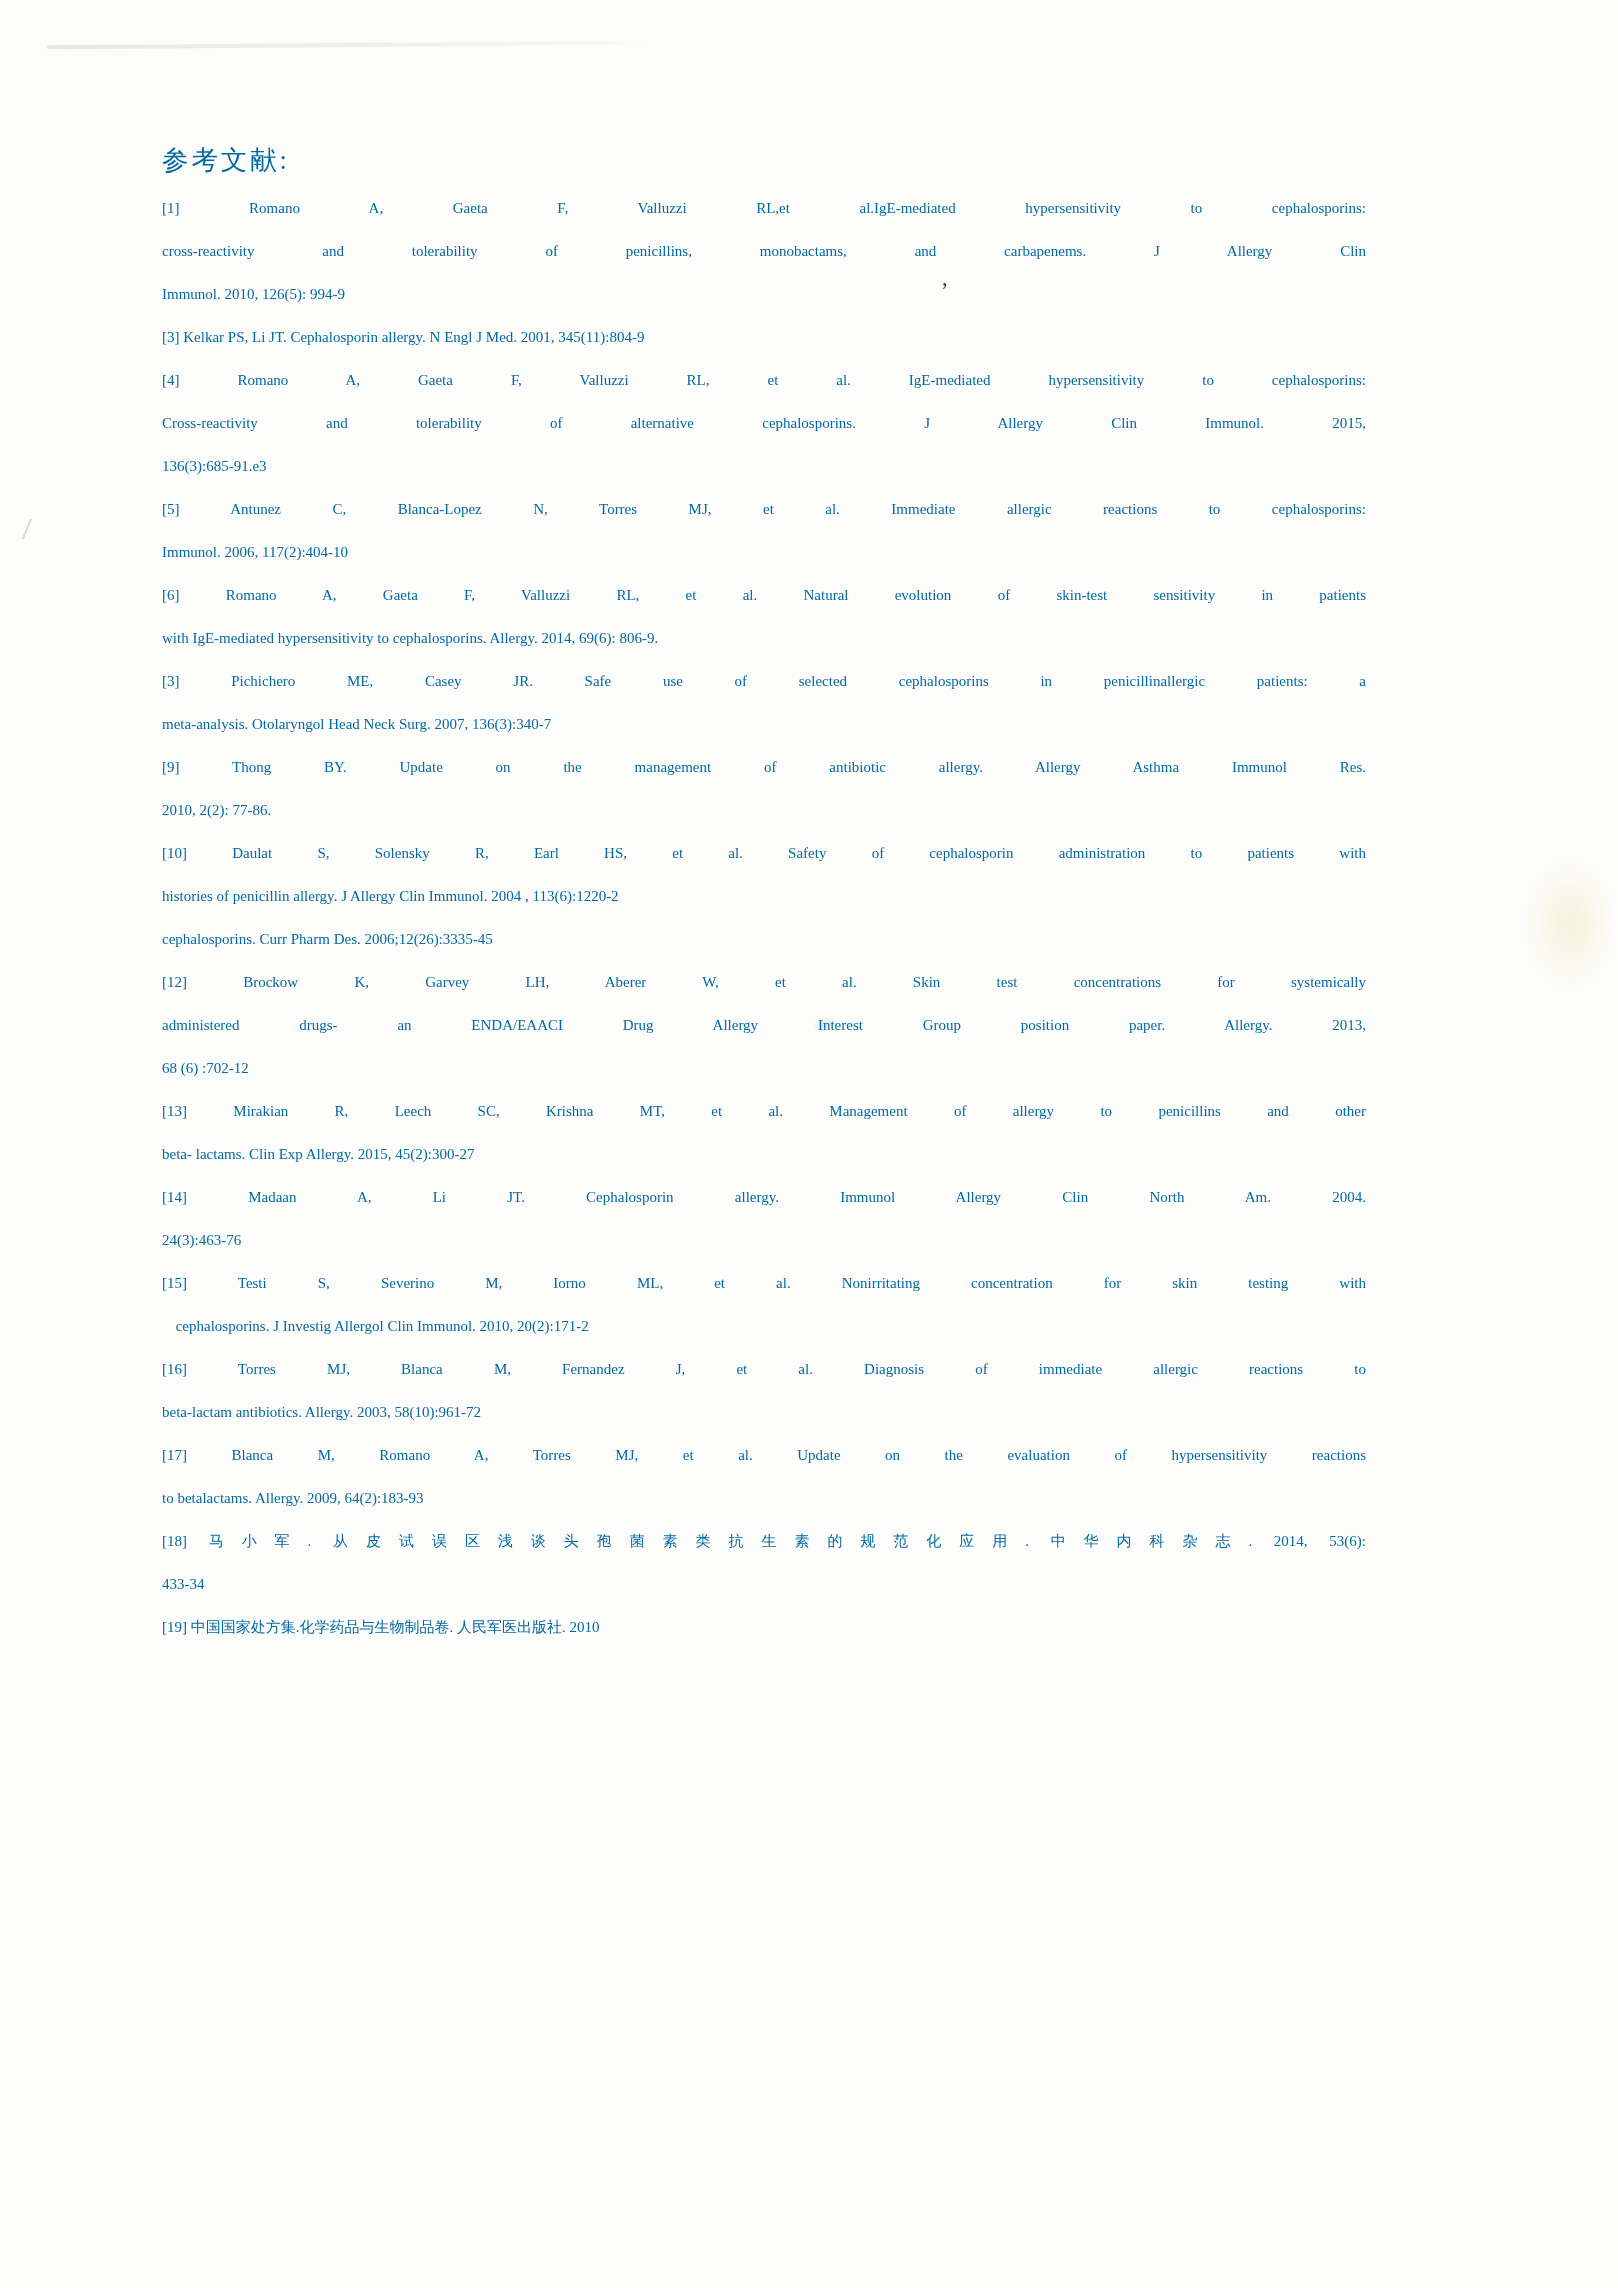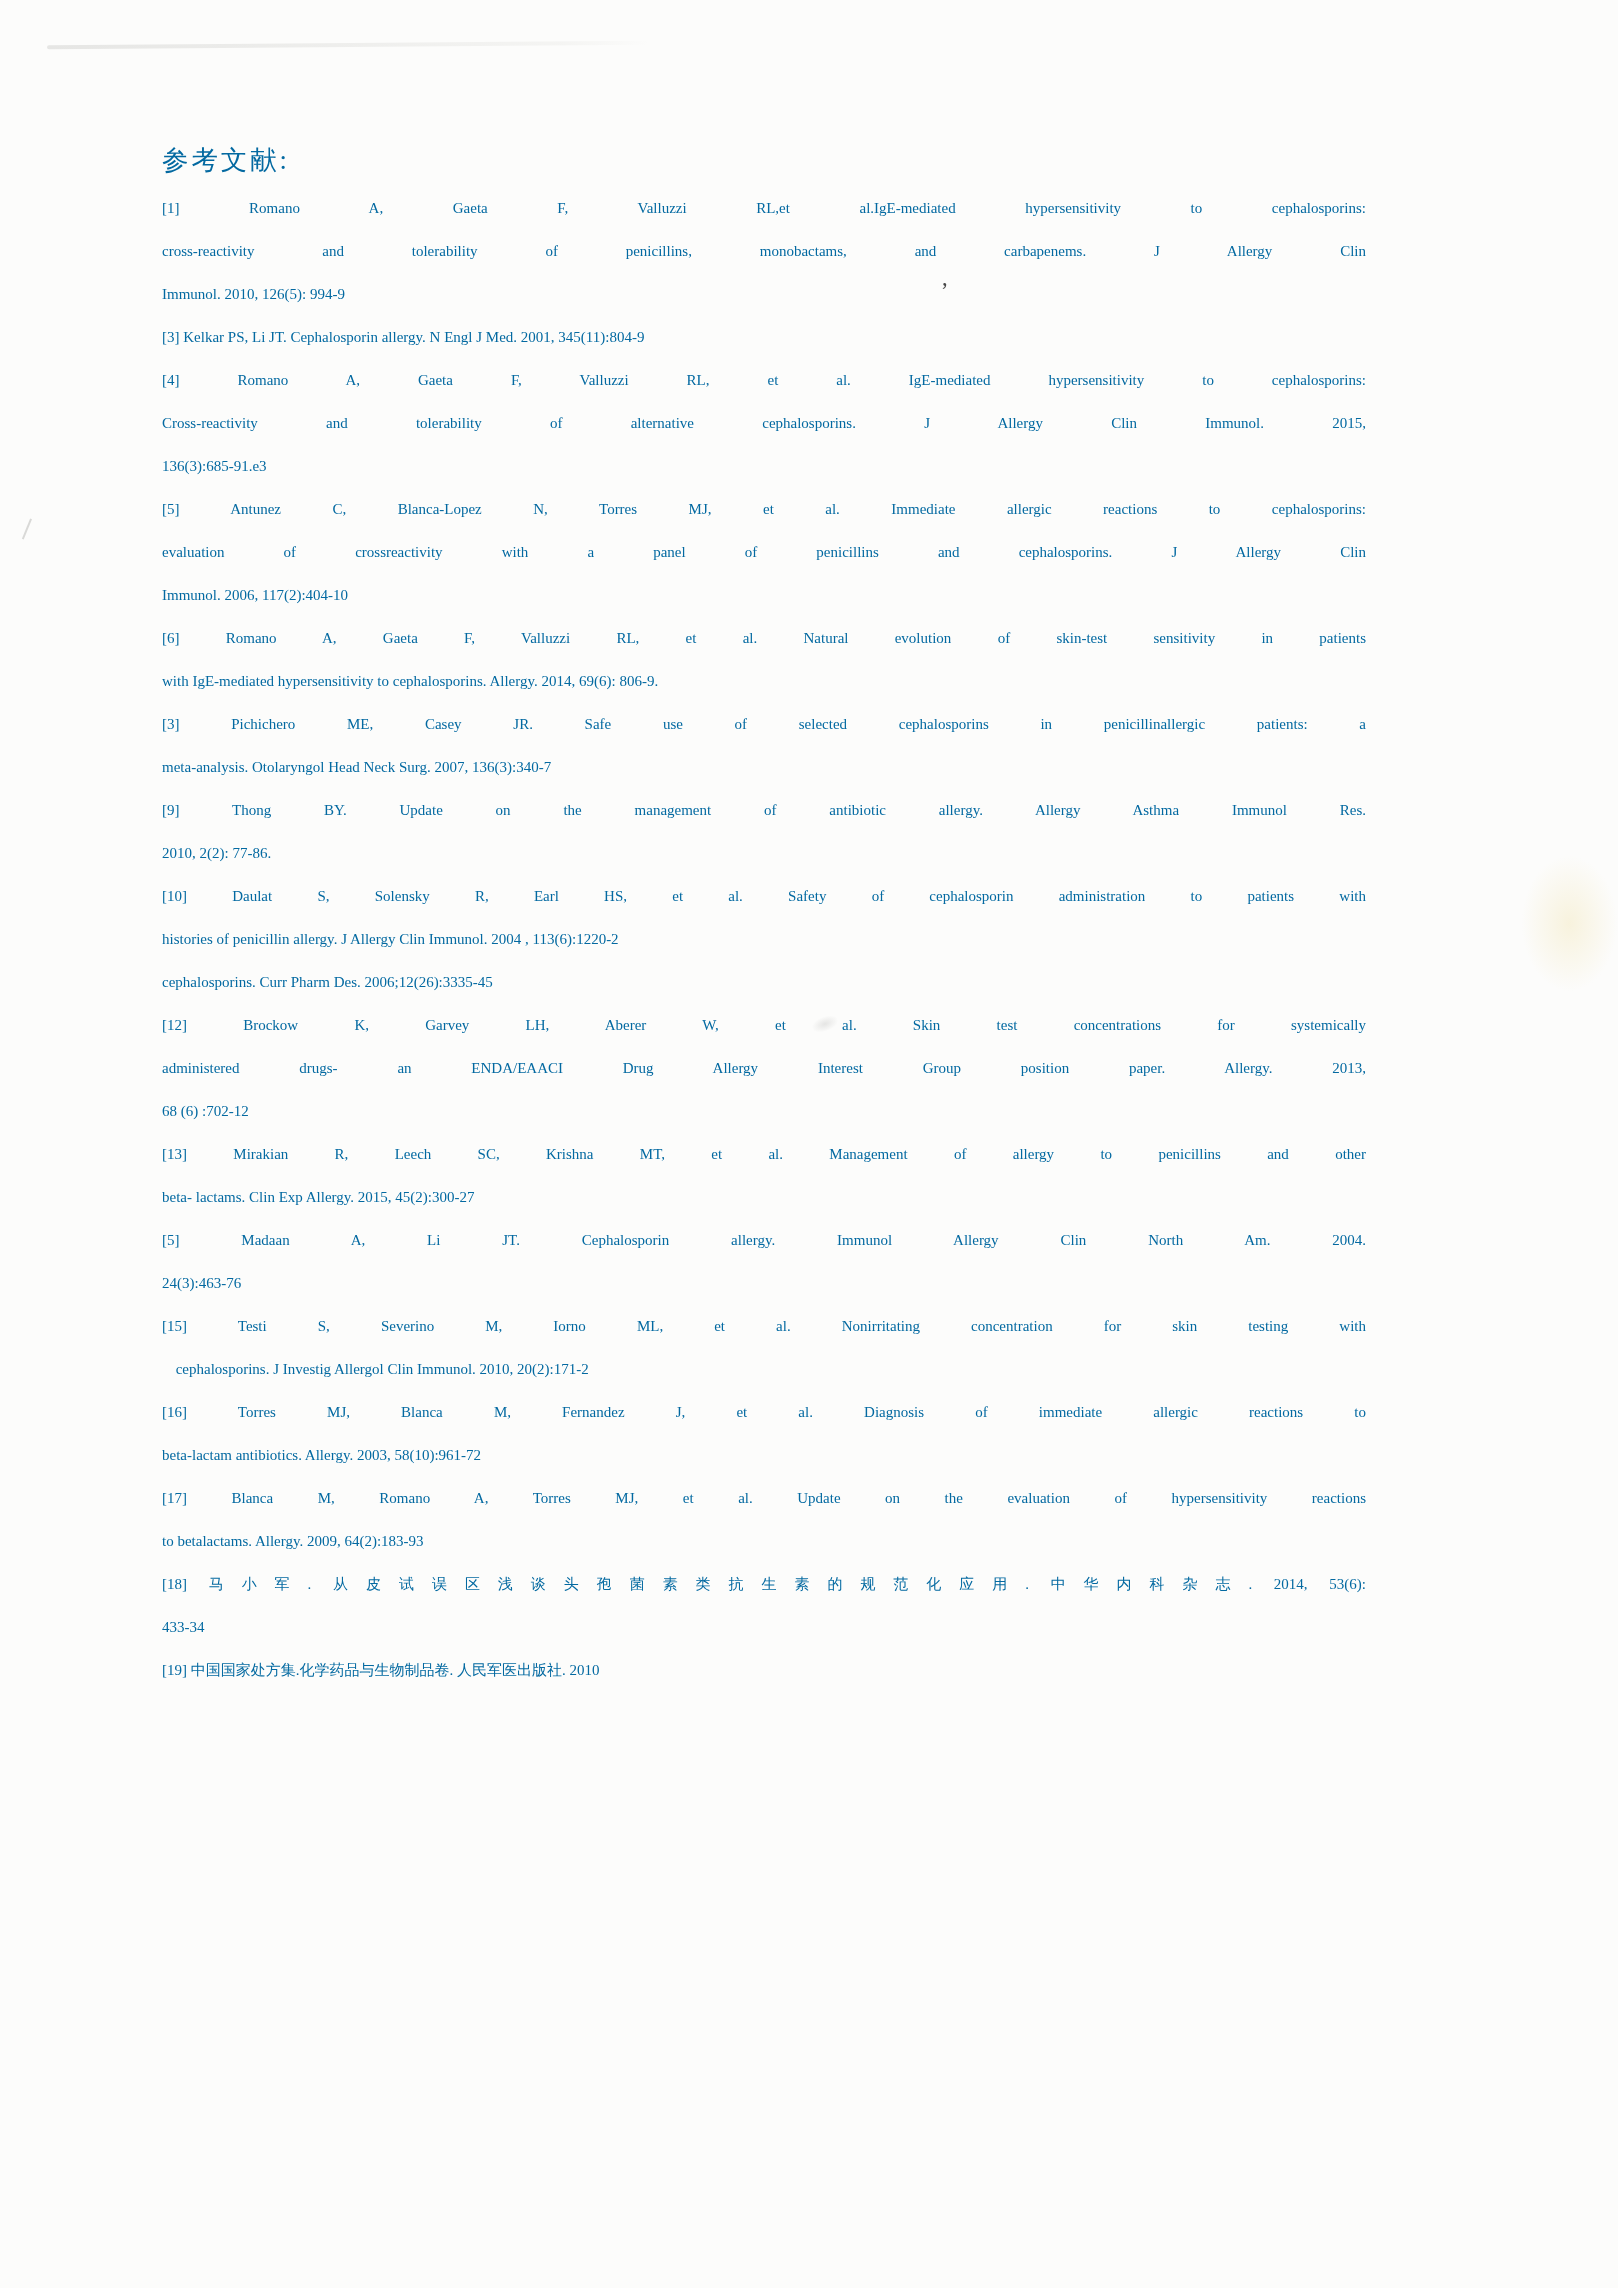--- a/index.html
+++ b/index.html
@@ -89,21 +89,20 @@
         <div class="ref">
           <div class="line">[3] Kelkar PS, Li JT. Cephalosporin allergy. N Engl J Med. 2001, 345(11):804-9</div>
         </div>
         <div class="ref">
           <div class="line just">[4] Romano A, Gaeta F, Valluzzi RL, et al. IgE-mediated hypersensitivity to cephalosporins:</div>
           <div class="line just">Cross-reactivity and tolerability of alternative cephalosporins. J Allergy Clin Immunol. 2015,</div>
           <div class="line">136(3):685-91.e3</div>
         </div>
         <div class="ref">
           <div class="line just">[5] Antunez C, Blanca-Lopez N, Torres MJ, et al. Immediate allergic reactions to cephalosporins:</div>
-          <div class="line just">evaluation of crossreactivity with a panel of penicillins and cephalosporins. J Allergy Clin</div>
           <div class="line">Immunol. 2006, 117(2):404-10</div>
         </div>
         <div class="ref">
           <div class="line just">[6] Romano A, Gaeta F, Valluzzi RL, et al. Natural evolution of skin-test sensitivity in patients</div>
           <div class="line">with IgE-mediated hypersensitivity to cephalosporins. Allergy. 2014, 69(6): 806-9.</div>
         </div>
         <div class="ref">
           <div class="line just">[3] Pichichero ME, Casey JR. Safe use of selected cephalosporins in penicillinallergic patients: a</div>
           <div class="line">meta-analysis. Otolaryngol Head Neck Surg. 2007, 136(3):340-7</div>
         </div>
@@ -121,21 +120,21 @@
         <div class="ref">
           <div class="line just">[12] Brockow K, Garvey LH, Aberer W, et al. Skin test concentrations for systemically</div>
           <div class="line just">administered drugs- an ENDA/EAACI Drug Allergy Interest Group position paper. Allergy. 2013,</div>
           <div class="line">68 (6) :702-12</div>
         </div>
         <div class="ref">
           <div class="line just">[13] Mirakian R, Leech SC, Krishna MT, et al. Management of allergy to penicillins and other</div>
           <div class="line">beta- lactams. Clin Exp Allergy. 2015, 45(2):300-27</div>
         </div>
         <div class="ref">
-          <div class="line just">[5] Madaan A, Li JT. Cephalosporin allergy. Immunol Allergy Clin North Am. 2004.</div>
+          <div class="line just">[14] Madaan A, Li JT. Cephalosporin allergy. Immunol Allergy Clin North Am. 2004.</div>
           <div class="line">24(3):463-76</div>
         </div>
         <div class="ref">
           <div class="line just">[15] Testi S, Severino M, Iorno ML, et al. Nonirritating concentration for skin testing with</div>
           <div class="line">cephalosporins. J Investig Allergol Clin Immunol. 2010, 20(2):171-2</div>
         </div>
         <div class="ref">
           <div class="line just">[16] Torres MJ, Blanca M, Fernandez J, et al. Diagnosis of immediate allergic reactions to</div>
           <div class="line">beta-lactam antibiotics. Allergy. 2003, 58(10):961-72</div>
         </div>

